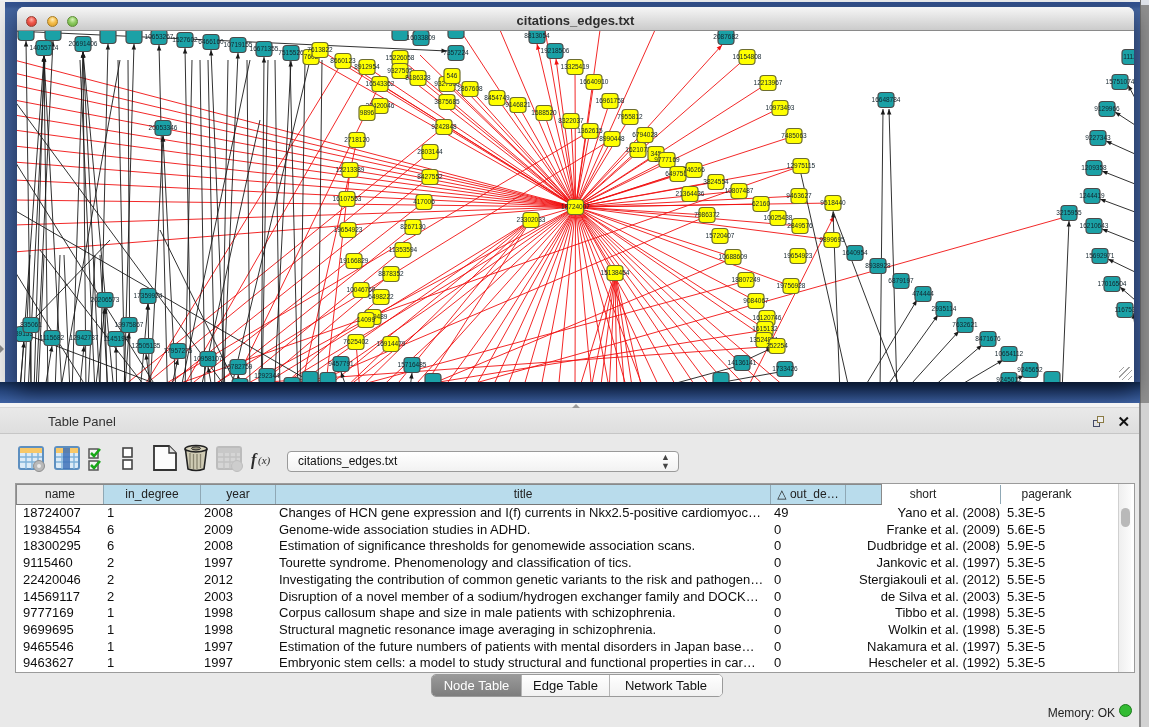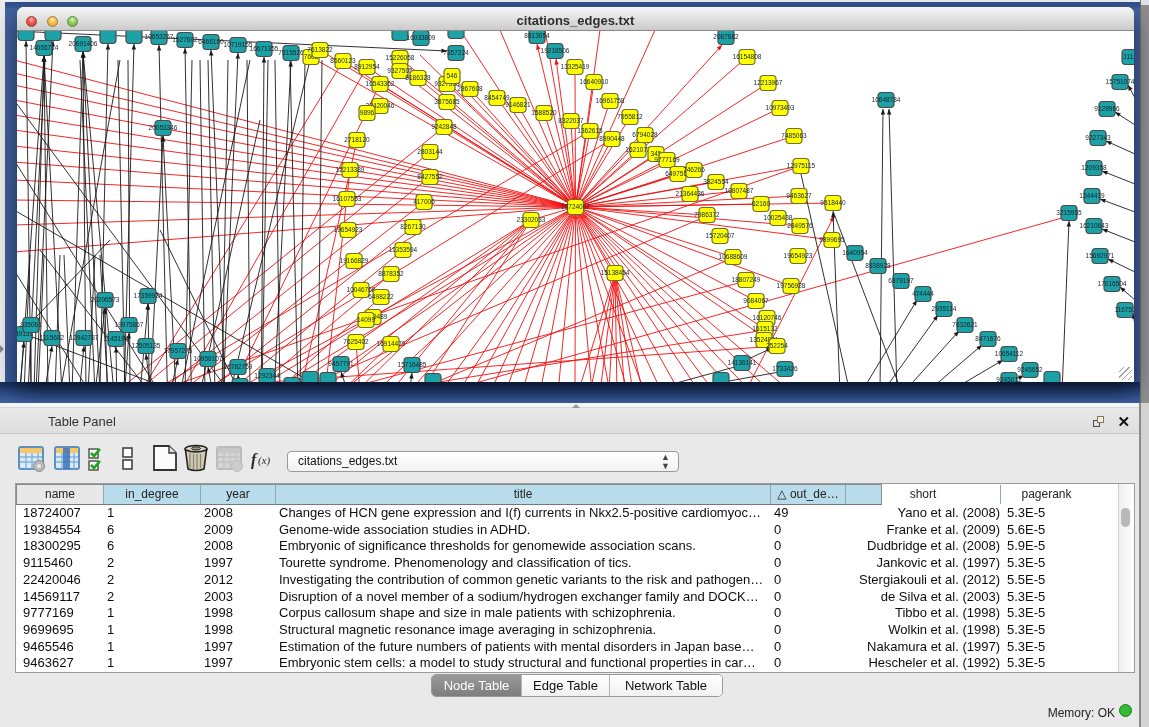--- a/index.html
+++ b/index.html
@@ -828,21 +828,21 @@
         <div class="c c-year">2009</div>
 <div class="c c-title">Genome-wide association studies in ADHD.</div>
         <div class="c c-out">0</div>
         <div class="c c-short">Franke et al. (2009)</div>
 <div class="c c-pr">5.6E-5</div>
       </div>
 <div class="trow" style="top:135.4px">
 <div class="c c-name">18300295</div>
         <div class="c c-ind">6</div>
         <div class="c c-year">2008</div>
-<div class="c c-title">Embryonic of significance thresholds for genomewide association scans.</div>
+<div class="c c-title">Estimation of significance thresholds for genomewide association scans.</div>
         <div class="c c-out">0</div>
         <div class="c c-short">Dudbridge et al. (2008)</div>
 <div class="c c-pr">5.9E-5</div>
       </div>
 <div class="trow" style="top:152.1px">
 <div class="c c-name">9115460</div>
         <div class="c c-ind">2</div>
         <div class="c c-year">1997</div>
 <div class="c c-title">Tourette syndrome. Phenomenology and classification of tics.</div>
         <div class="c c-out">0</div>

